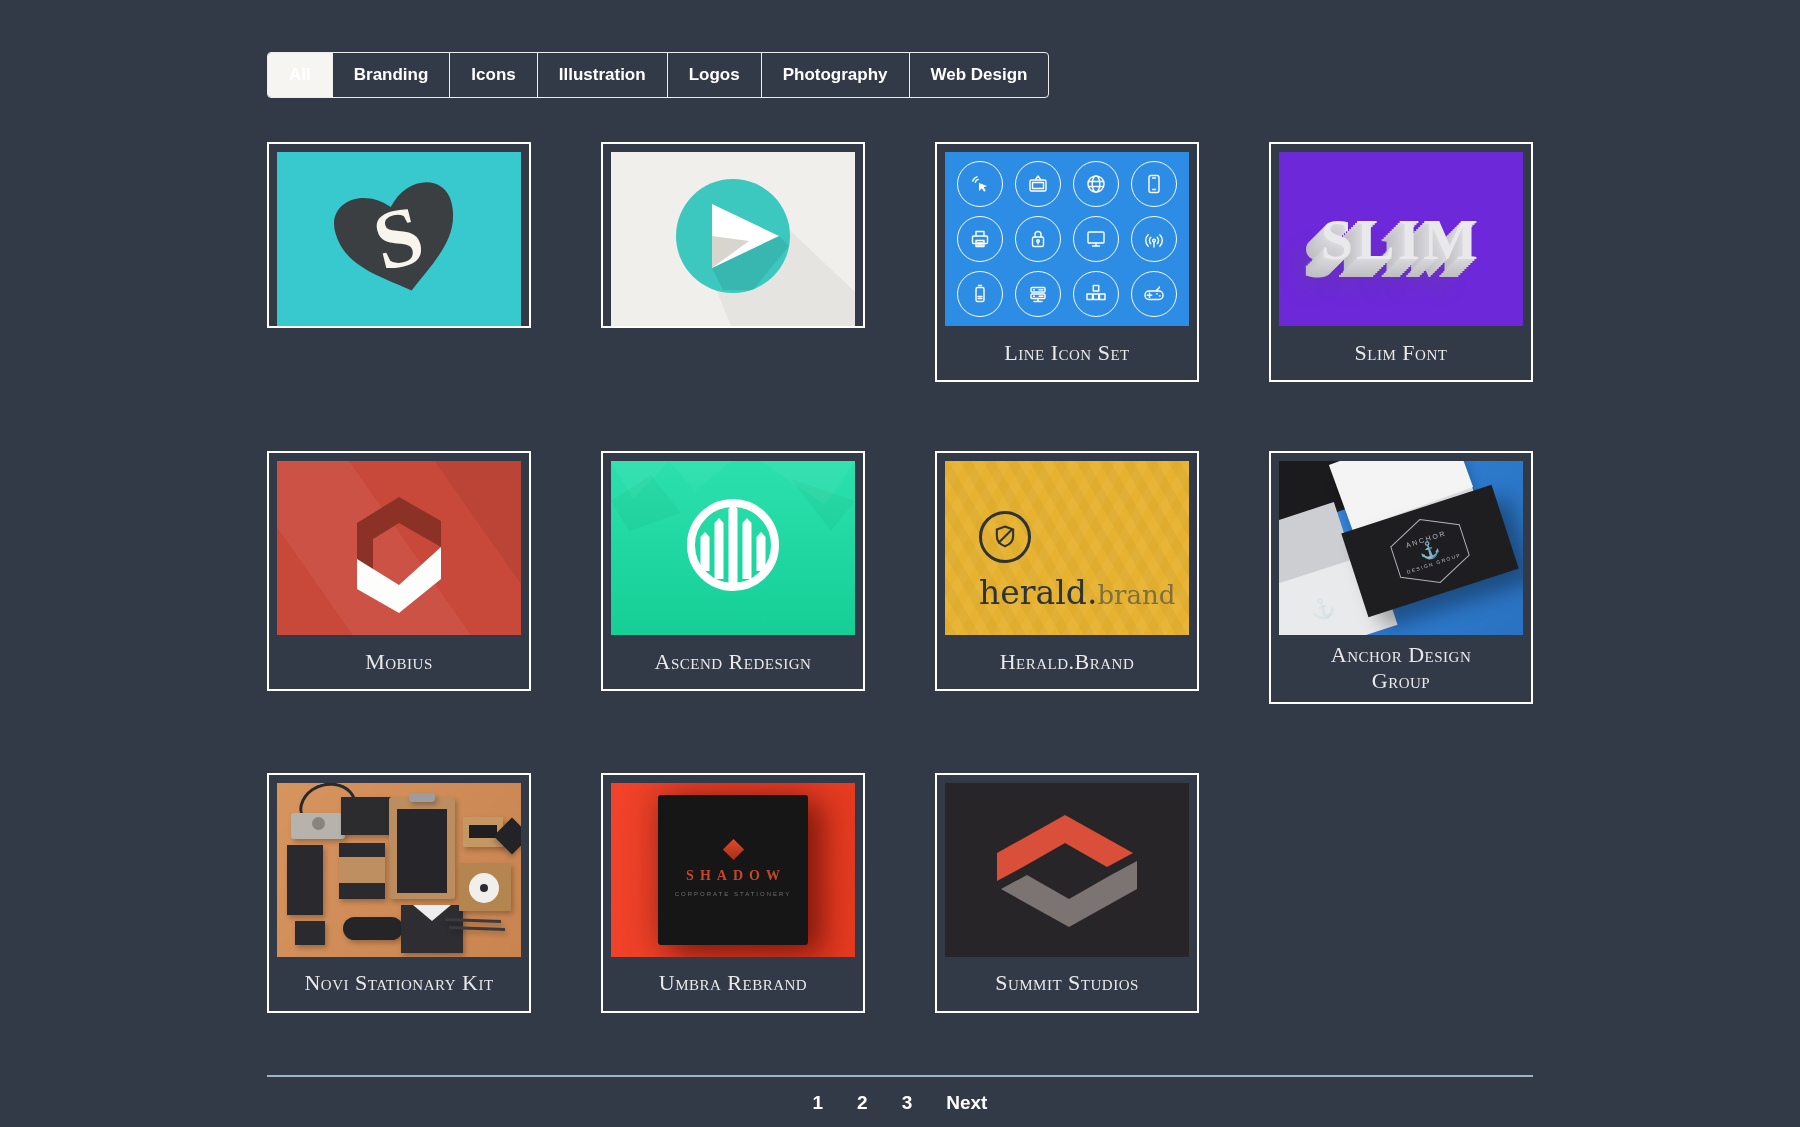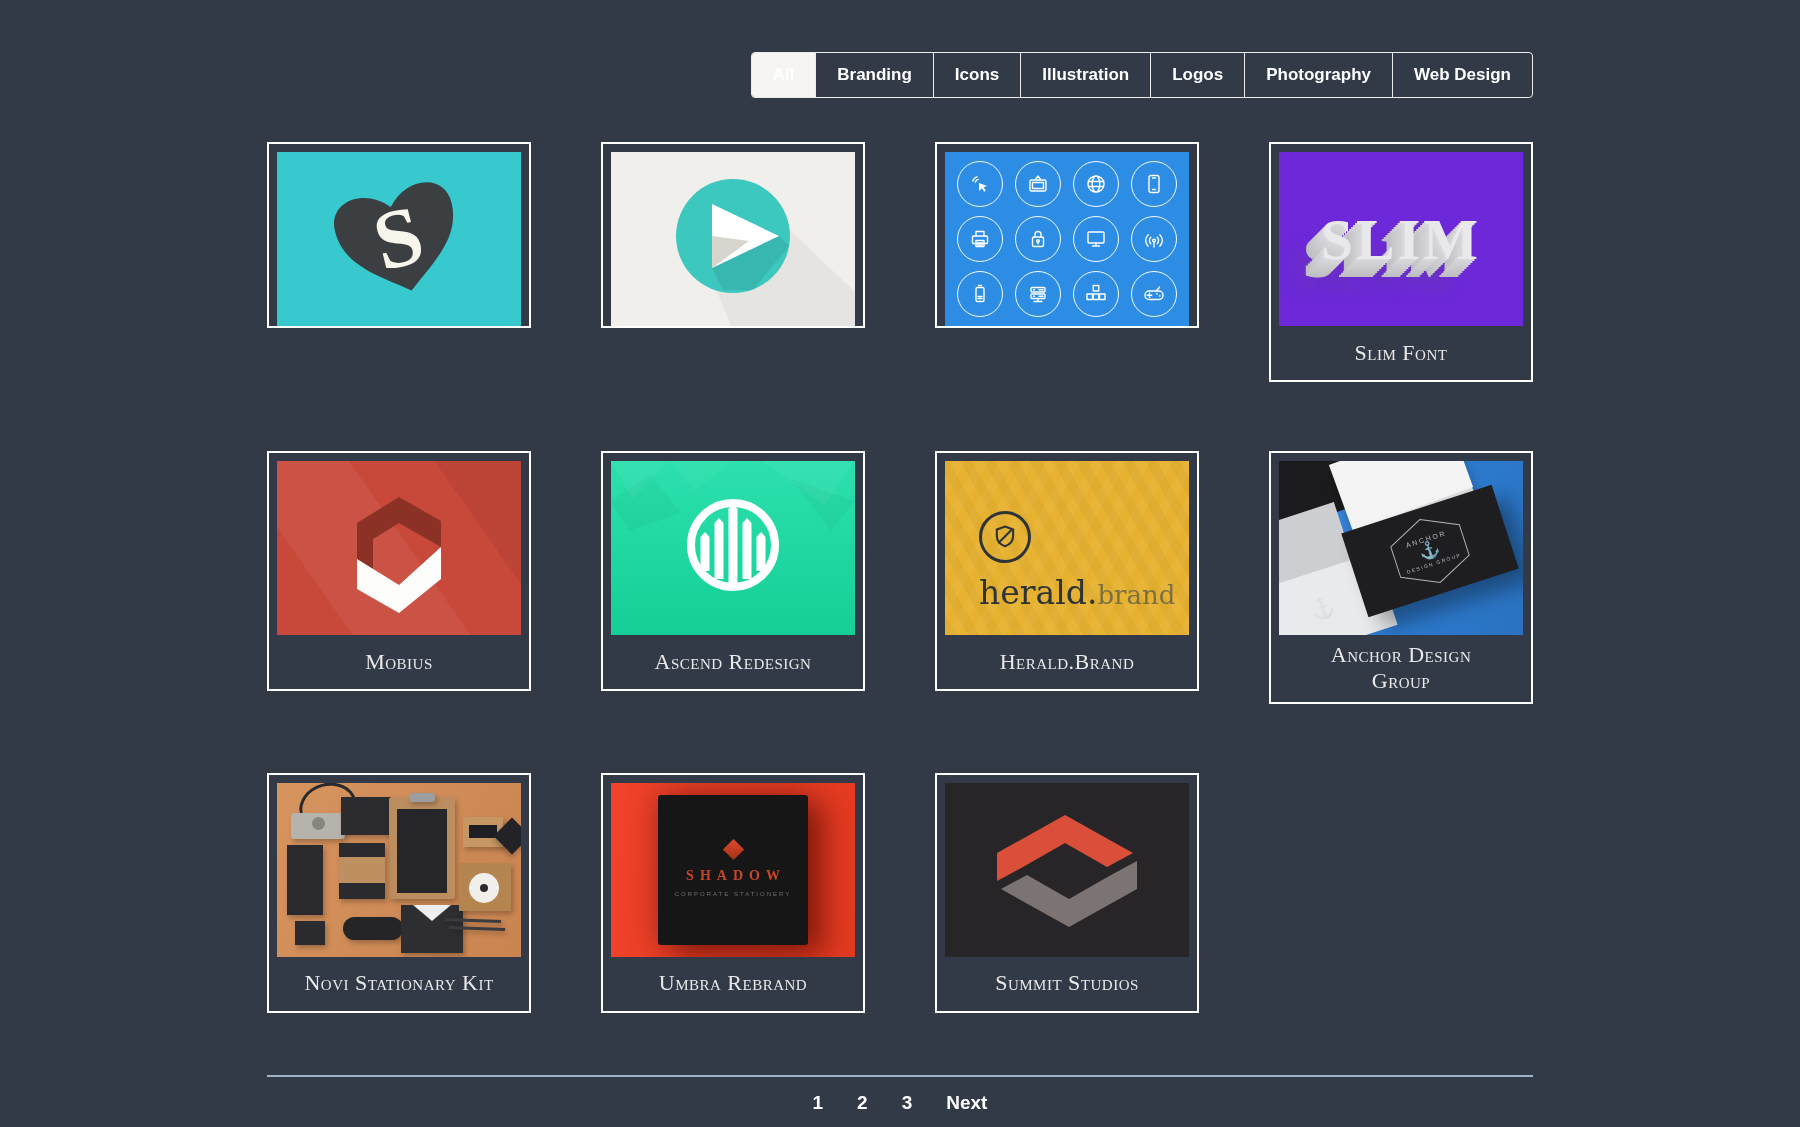--- a/index.html
+++ b/index.html
@@ -1,20 +1,20 @@
 <!DOCTYPE html>
 <html><head>
 <meta charset="utf-8">
 <style>
   html,body{margin:0;padding:0;}
   body{width:1800px;height:1127px;background:#323947;font-family:"Liberation Sans",sans-serif;overflow:hidden;}
   .wrap{width:1266px;margin:0 auto;padding-top:52px;}
 
   
-  .tabs-row{display:flex;justify-content:flex-end;}
+  .tabs-row{display:flex;justify-content:flex-start;}
   .tabbar{display:inline-flex;border:1px solid #ececec;border-radius:4px;overflow:hidden;}
   .tab{padding:12px 21px;font-size:17px;font-weight:bold;color:#fff;border-left:1px solid #ececec;cursor:pointer;line-height:1.2;white-space:nowrap;}
   .tab:first-child{border-left:none;}
   .tab.active{background:#f6f5f2;color:#fff;}
 
   
   .grid{display:grid;grid-template-columns:repeat(4,264px);gap:69px 70px;margin-top:44px;align-items:start;}
   .card{margin:0;border:2px solid #fff;padding:8px 8px 0;box-sizing:border-box;width:264px;cursor:pointer;}
   .art{width:244px;height:174px;position:relative;overflow:hidden;}
   .caption{min-height:38px;display:flex;align-items:center;justify-content:center;text-align:center;
@@ -235,20 +235,23 @@
         <span class="li-circle">
           <svg width="24" height="24" viewBox="0 0 24 24">
               <rect x="3" y="9" width="18" height="8.5" rx="4"></rect>
               <path d="M7.5 11v4.5M5.2 13.2h4.5"></path>
               <circle cx="15" cy="11.8" r=".9" fill="#fff" stroke="none"></circle>
               <circle cx="17.8" cy="13.8" r=".9" fill="#fff" stroke="none"></circle>
               <path d="M14.5 9c0-2 2.8-1.6 2.8-4"></path>
             </svg>
         </span>
       </div>
+      <figcaption class="caption">
+          <span>Line Icon Set</span>
+        </figcaption>
     </figure>
 
     <figure class="card">
       <div class="art art-slim">
         <div class="slim-text">SLIM</div>
       </div>
       <figcaption class="caption">
           <span>Slim Font</span>
         </figcaption>
     </figure>

